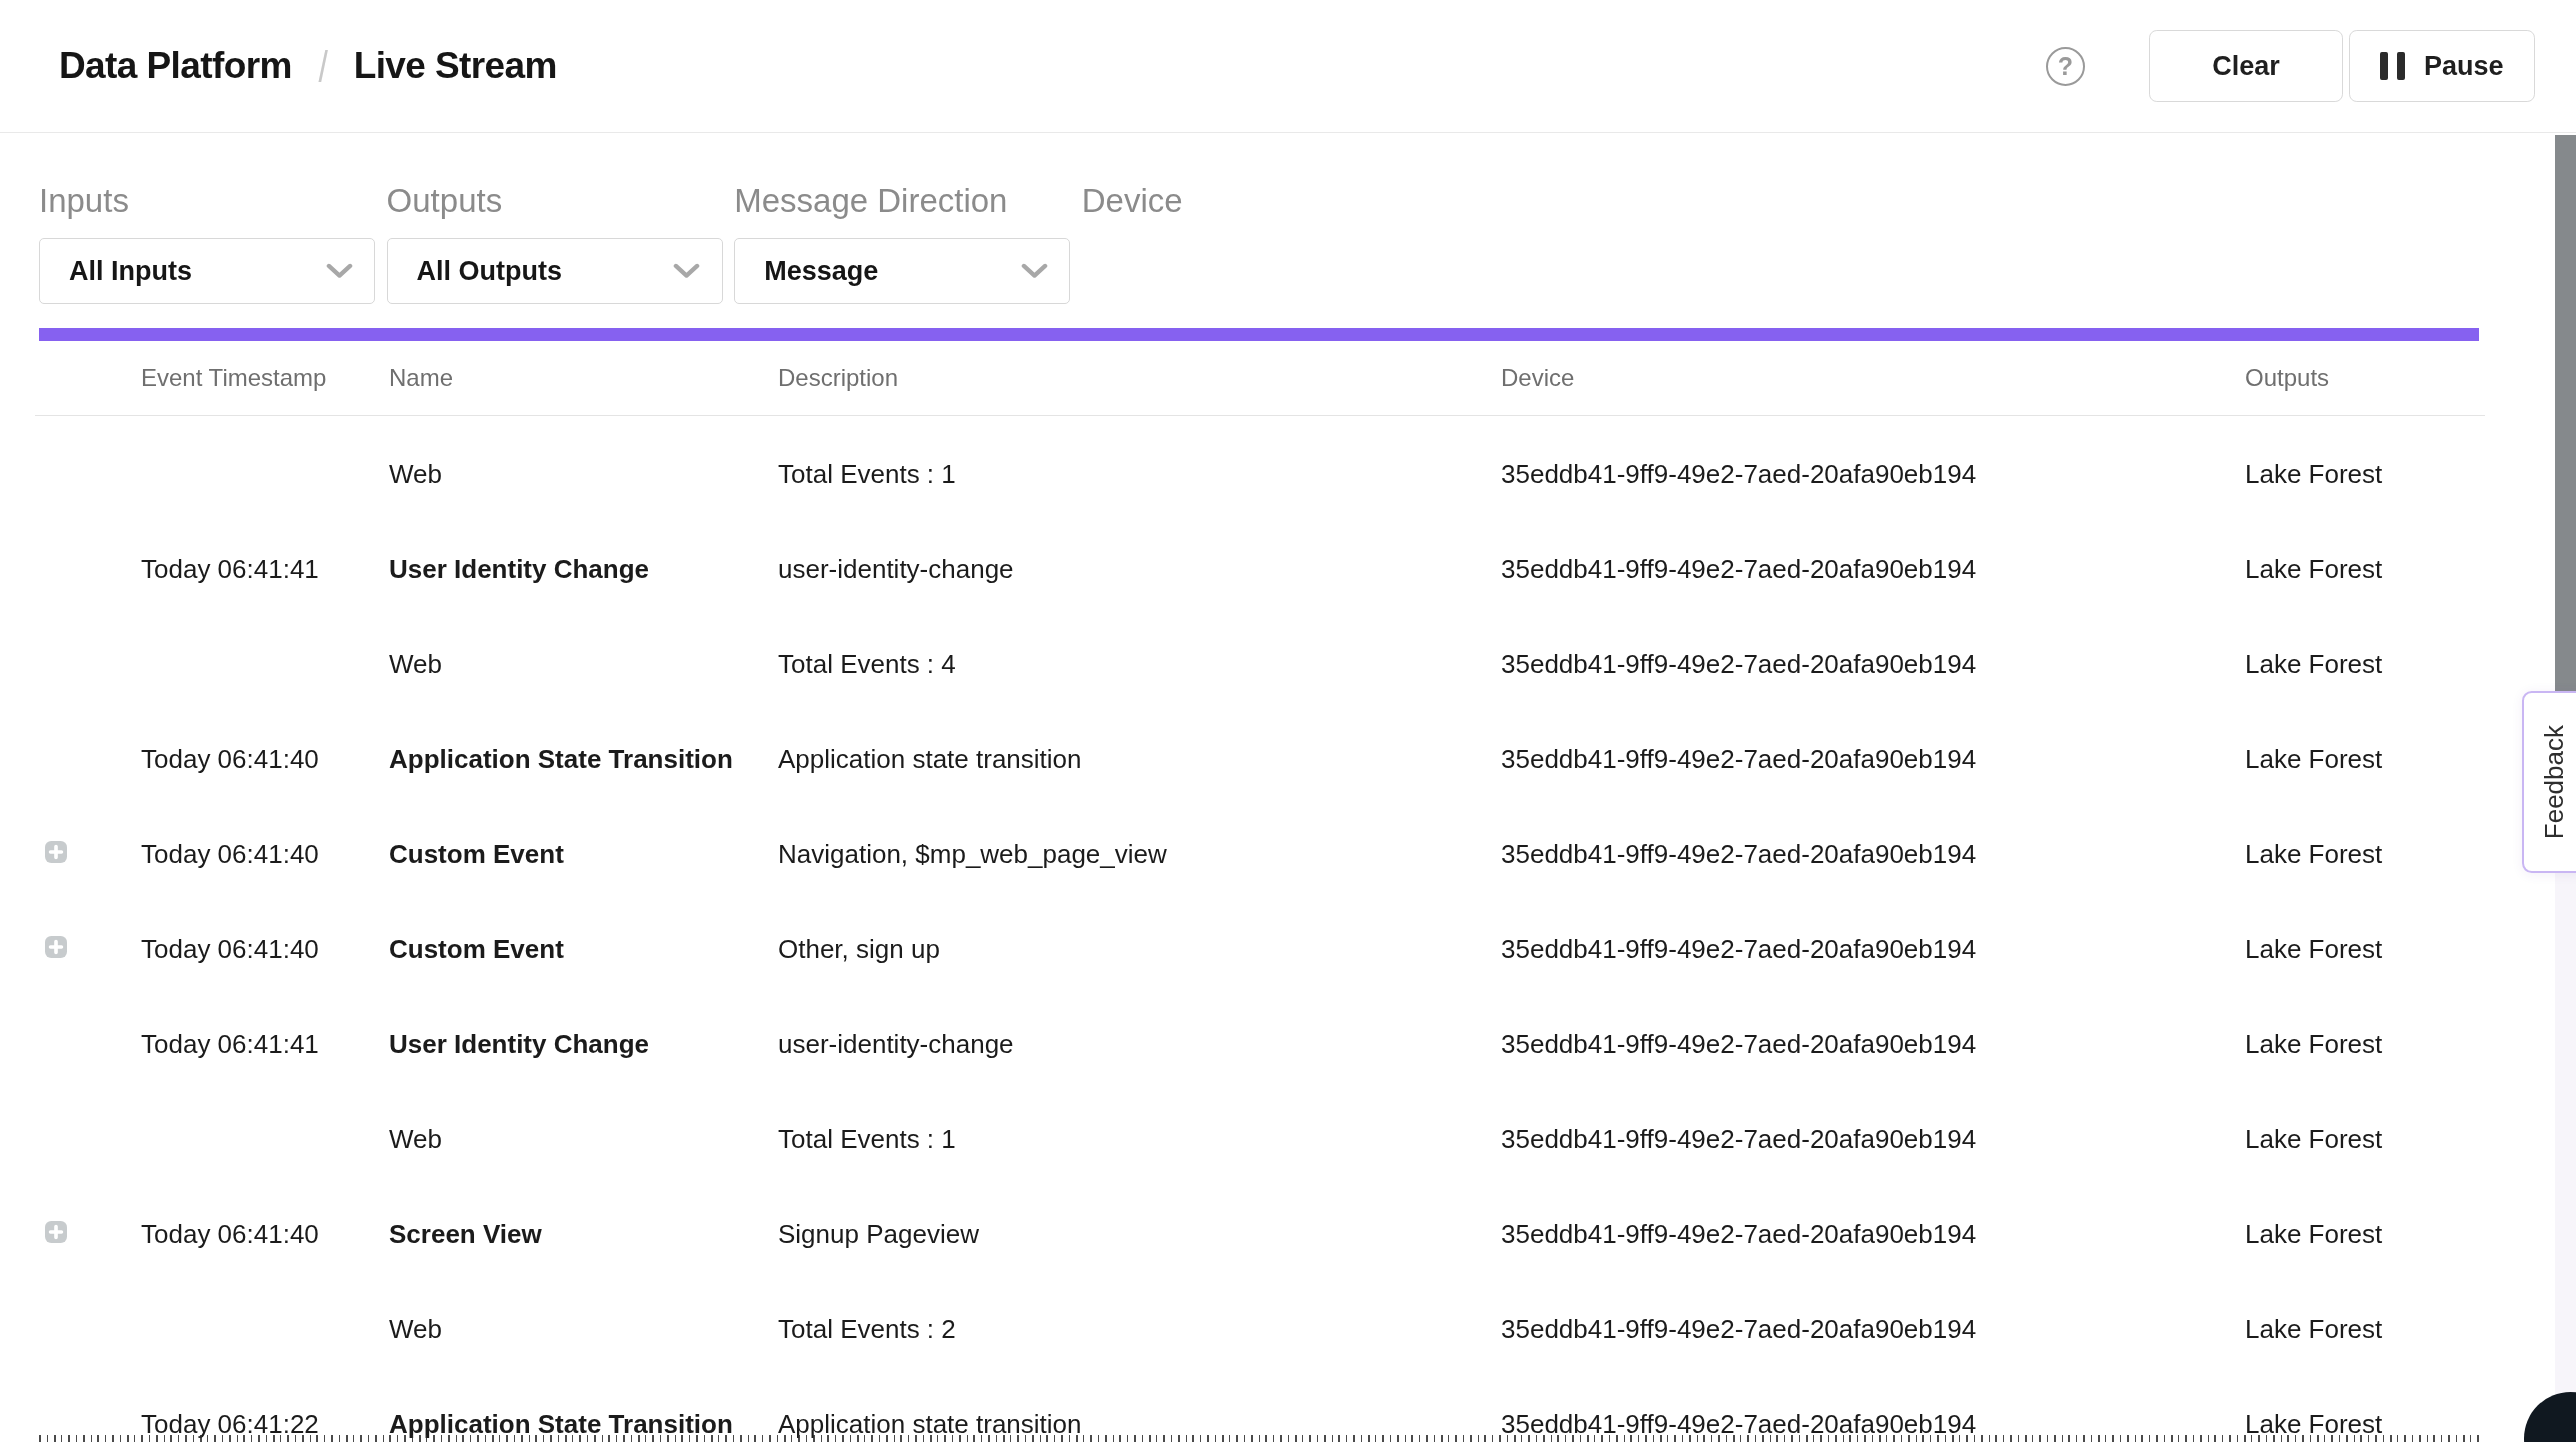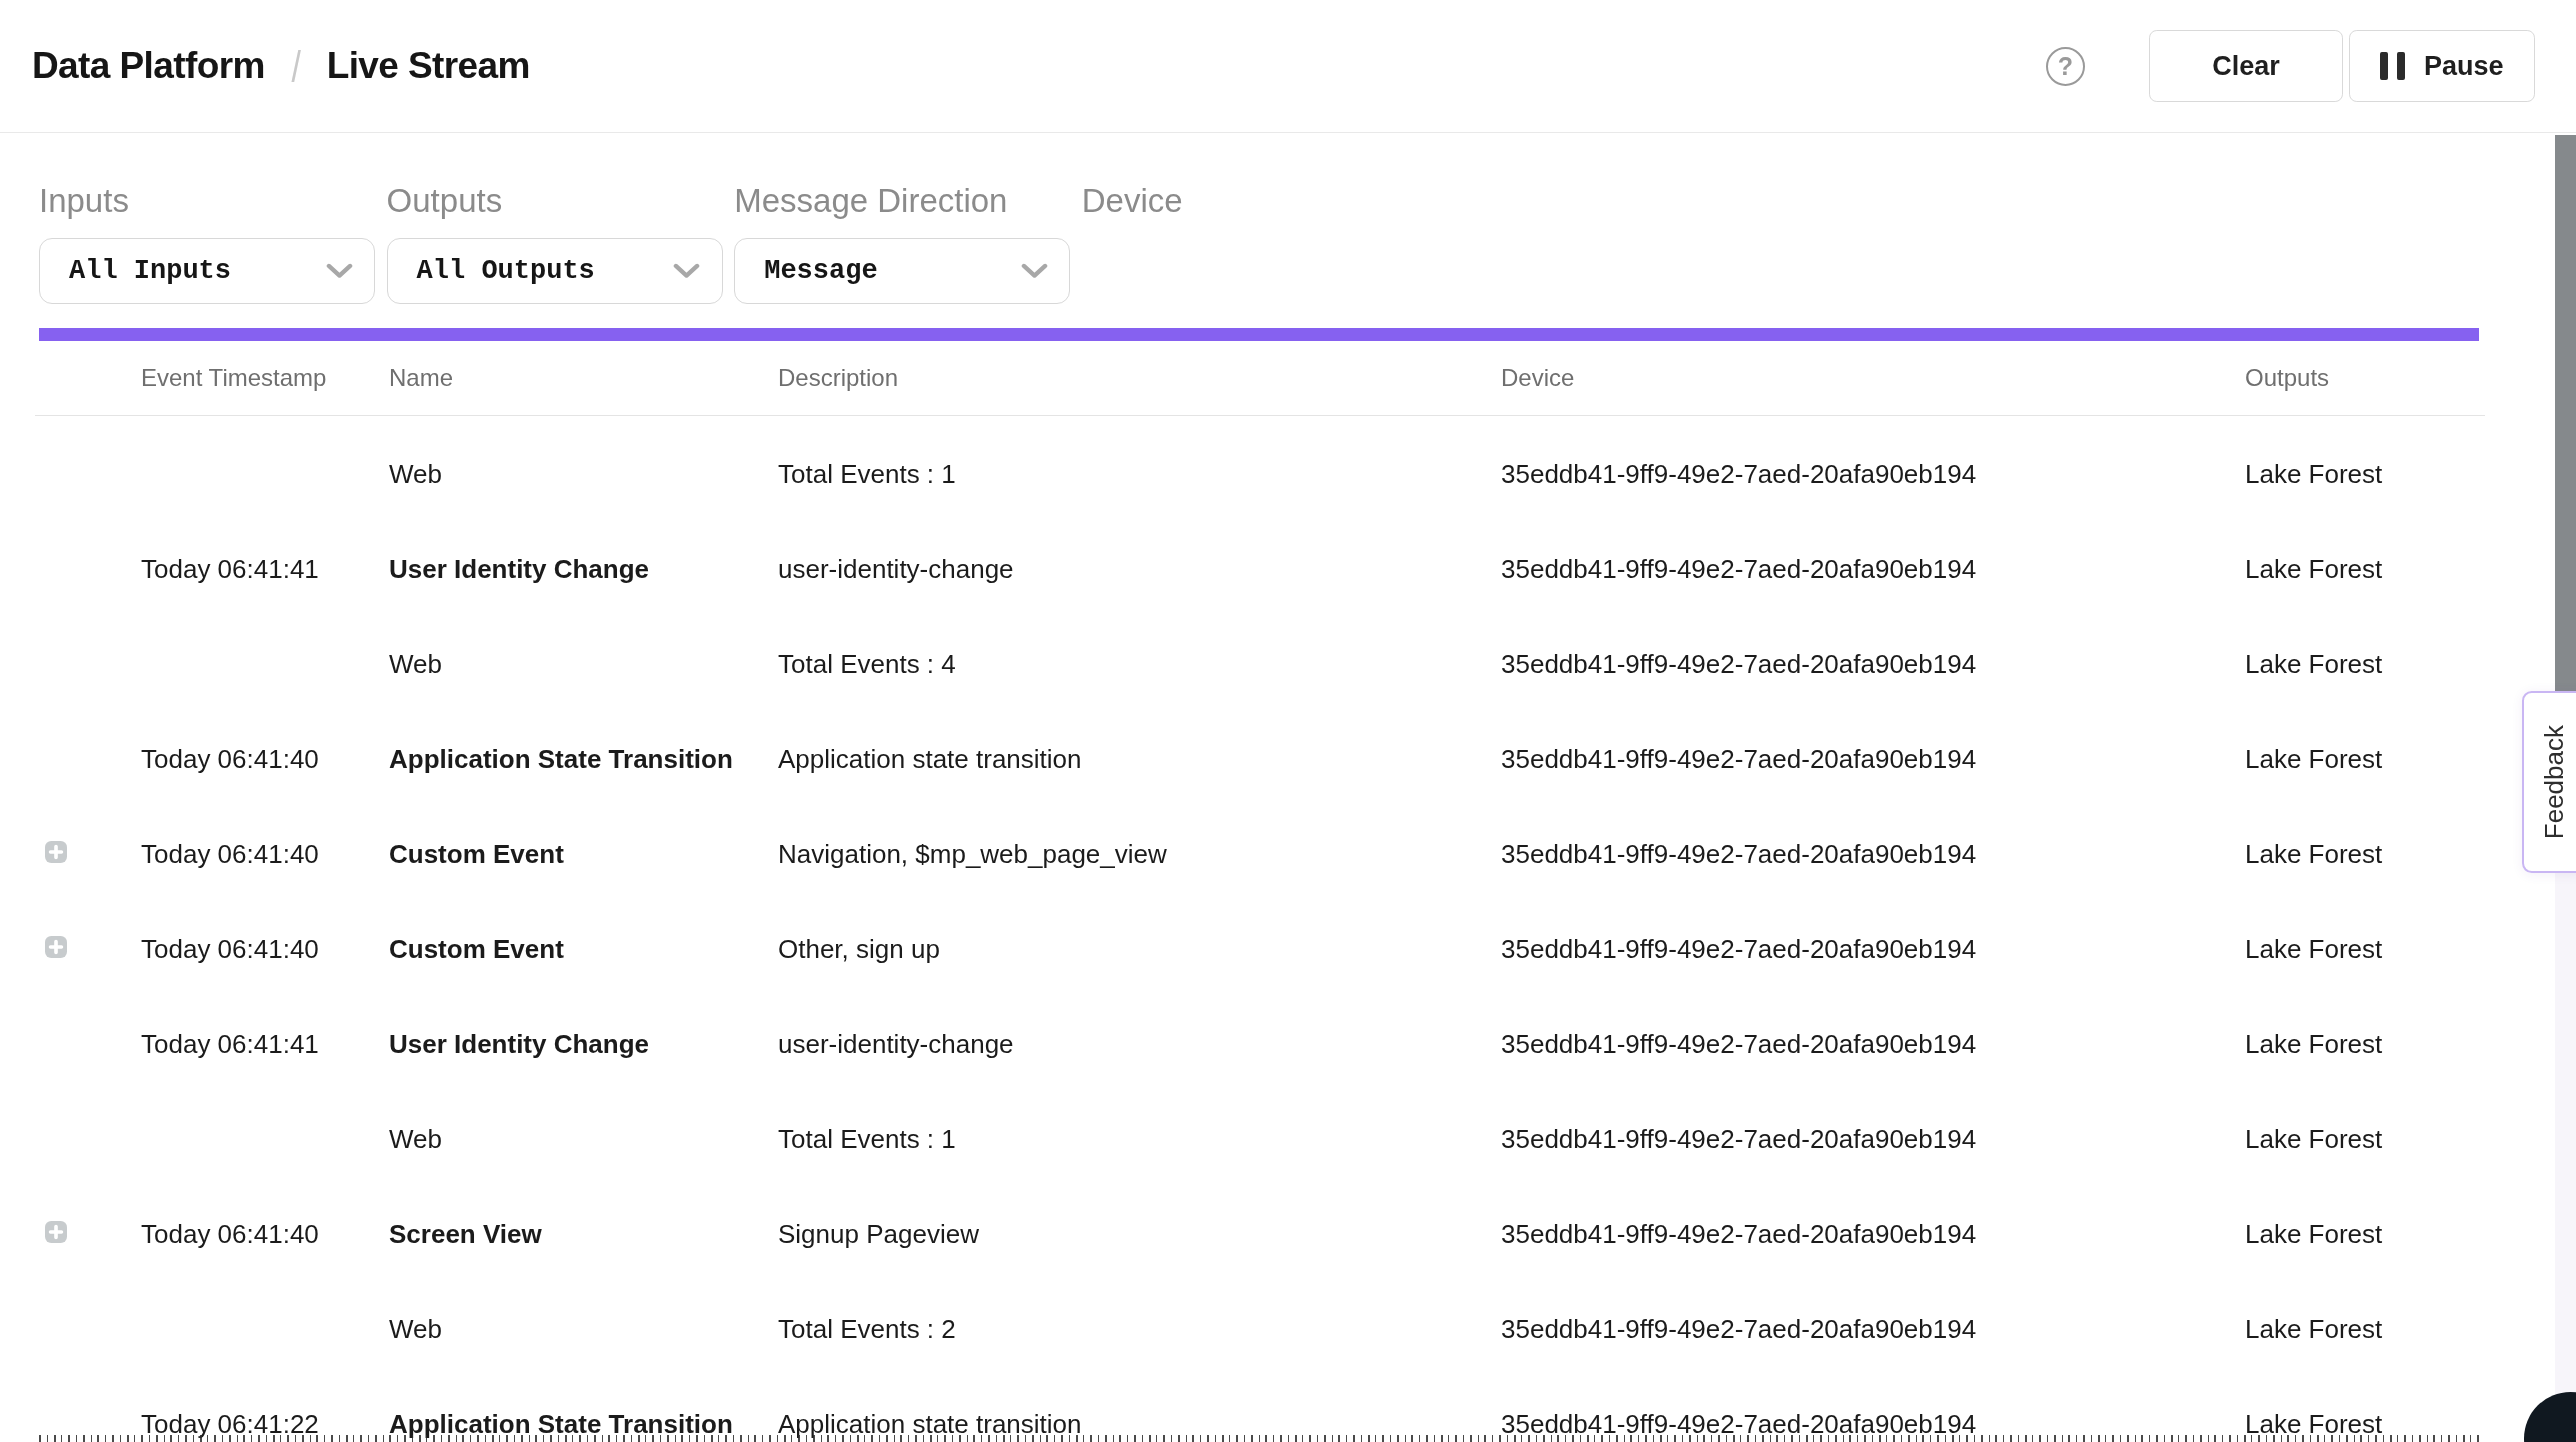--- a/index.html
+++ b/index.html
@@ -2,44 +2,44 @@
 <html><head>
 <meta charset="utf-8">
 <style>
   * { margin:0; padding:0; box-sizing:border-box; }
   html,body { width:2576px; height:1442px; overflow:hidden; background:#ffffff;
               font-family:"Liberation Sans","DejaVu Sans",sans-serif; color:#1f1f1f; }
   .app { position:relative; width:2576px; height:1442px; overflow:hidden; background:#fff; }
 
   
   .page-header { height:133px; display:flex; align-items:center; justify-content:space-between;
-                 padding:0 41px 0 32px; border-bottom:1.9px solid #e9e9e9; }
+                 padding:0 41px 0 59px; border-bottom:1.9px solid #e9e9e9; }
   .breadcrumb { display:flex; align-items:center; gap:25px; font-size:37px; font-weight:600;
                 letter-spacing:-0.6px; color:#161616; }
   .breadcrumb .crumb-link { cursor:pointer; }
   .breadcrumb .sep { color:#c9c9c9; font-weight:400; font-size:45px; transform:scaleX(0.75); line-height:1; }
   .header-actions { display:flex; align-items:center; }
   .help { width:39px; height:39px; border:2.9px solid #9a9a9a; border-radius:50%; color:#9a9a9a;
           font-size:25px; font-weight:700; display:flex; align-items:center; justify-content:center;
           margin-right:64px; cursor:pointer; }
   .btn { height:72px; background:#fff; border:1.9px solid #d9d9d9; border-radius:7.8px;
          font-family:inherit; font-size:27px; font-weight:700; color:#1f1f1f;
          display:inline-flex; align-items:center; justify-content:center; cursor:pointer; }
   .btn.clear { width:194px; margin-right:6px; }
   .btn.pause { width:186px; gap:19.4px;align-items:center; }
   .pause-icon { display:inline-flex; gap:8.7px; }
   .pause-icon i { display:block; width:7.8px; height:28px; background:#2b2b2b; border-radius:1.9px; }
 
   
   .filters { padding:49px 0 0 39px; display:flex; gap:11.6px; }
   .filter-group { width:336px; }
   .filter-group .flabel { display:block; font-size:33px; color:#8b8b8b; margin-bottom:18.4px; }
-  .dropdown { height:66px; border:1.9px solid #d8d8d8; border-radius:13px; background:#fff;
+  .dropdown { height:66px; border:1.9px solid #d8d8d8; border-radius:5px; background:#fff;
               display:flex; align-items:center; justify-content:space-between;
-              padding:0 21.4px 0 29px; font-size:27px; font-weight:700; color:#161616; cursor:pointer;font-family:Liberation Mono, monospace; }
+              padding:0 21.4px 0 29px; font-size:27px; font-weight:700; color:#161616; cursor:pointer; }
   .dropdown svg { flex:none; }
 
   
   .stream-bar { margin:24px 0 0 39px; width:2440px; height:12.6px; background:#8661f0; }
 
   
   .table { margin-left:35px; width:2450px; }
   .thead, .trow { display:grid; grid-template-columns:106px 248px 389px 723px 744px 1fr; align-items:center; }
   .thead { height:75px; font-size:24px; color:#6f6f6f; border-bottom:1.9px solid #e4e4e4; }
   .tbody { padding-top:10.7px; }

